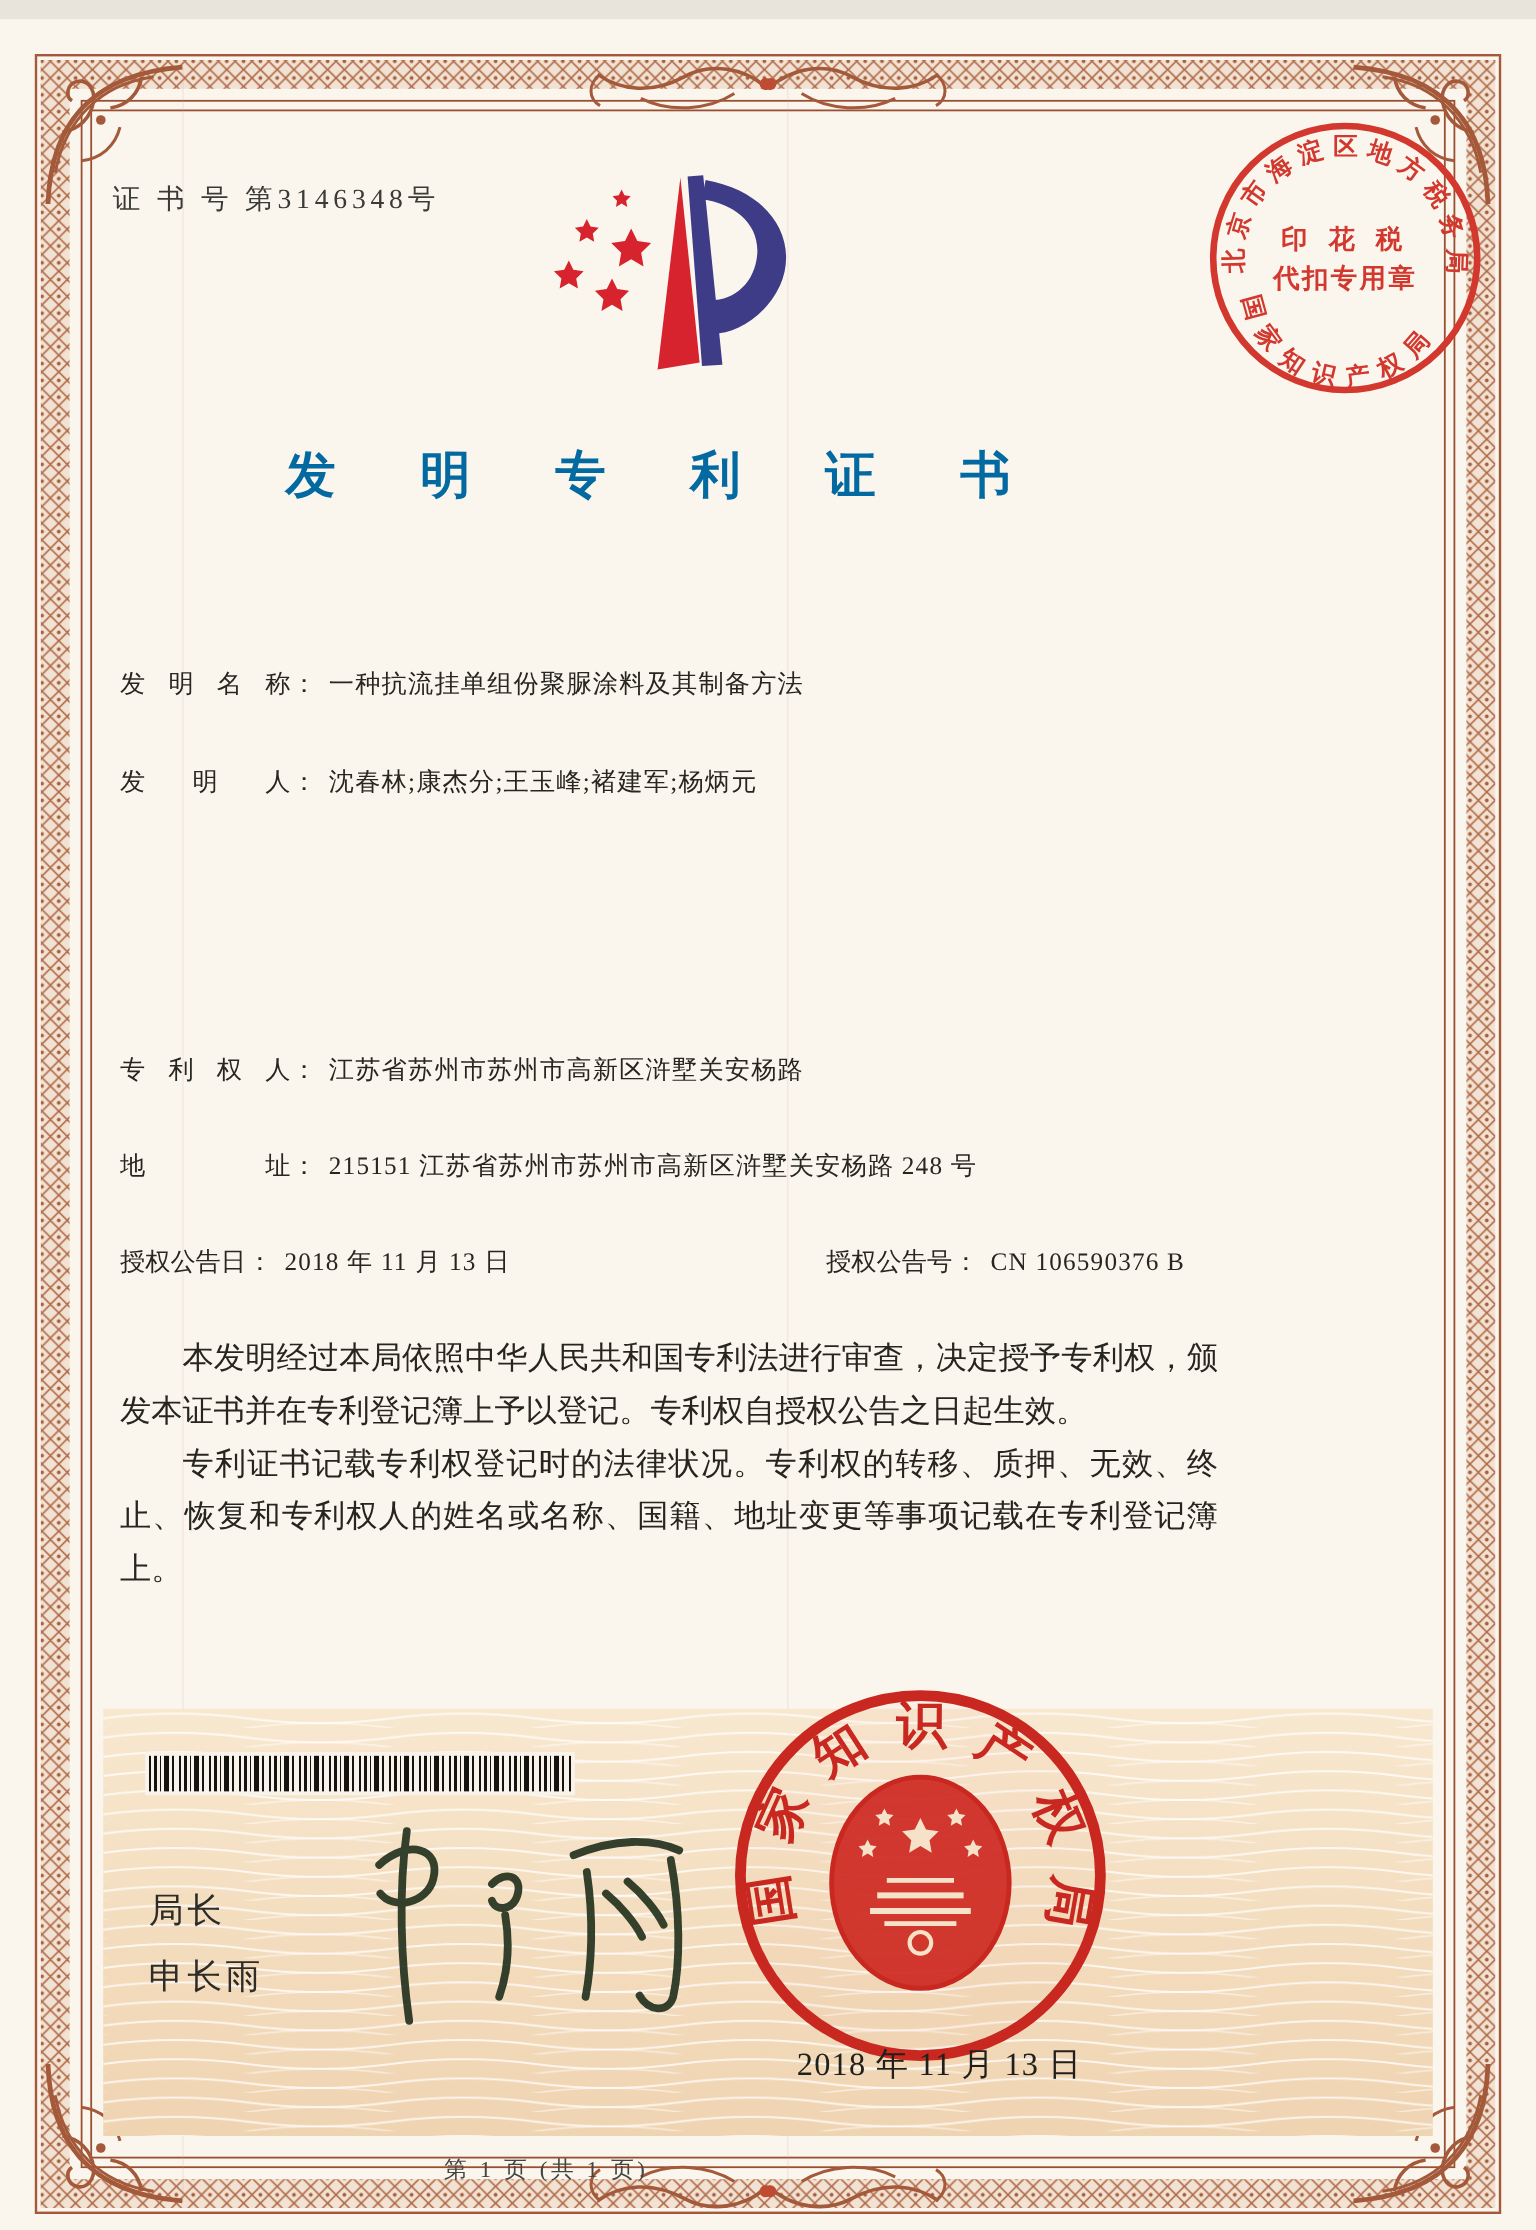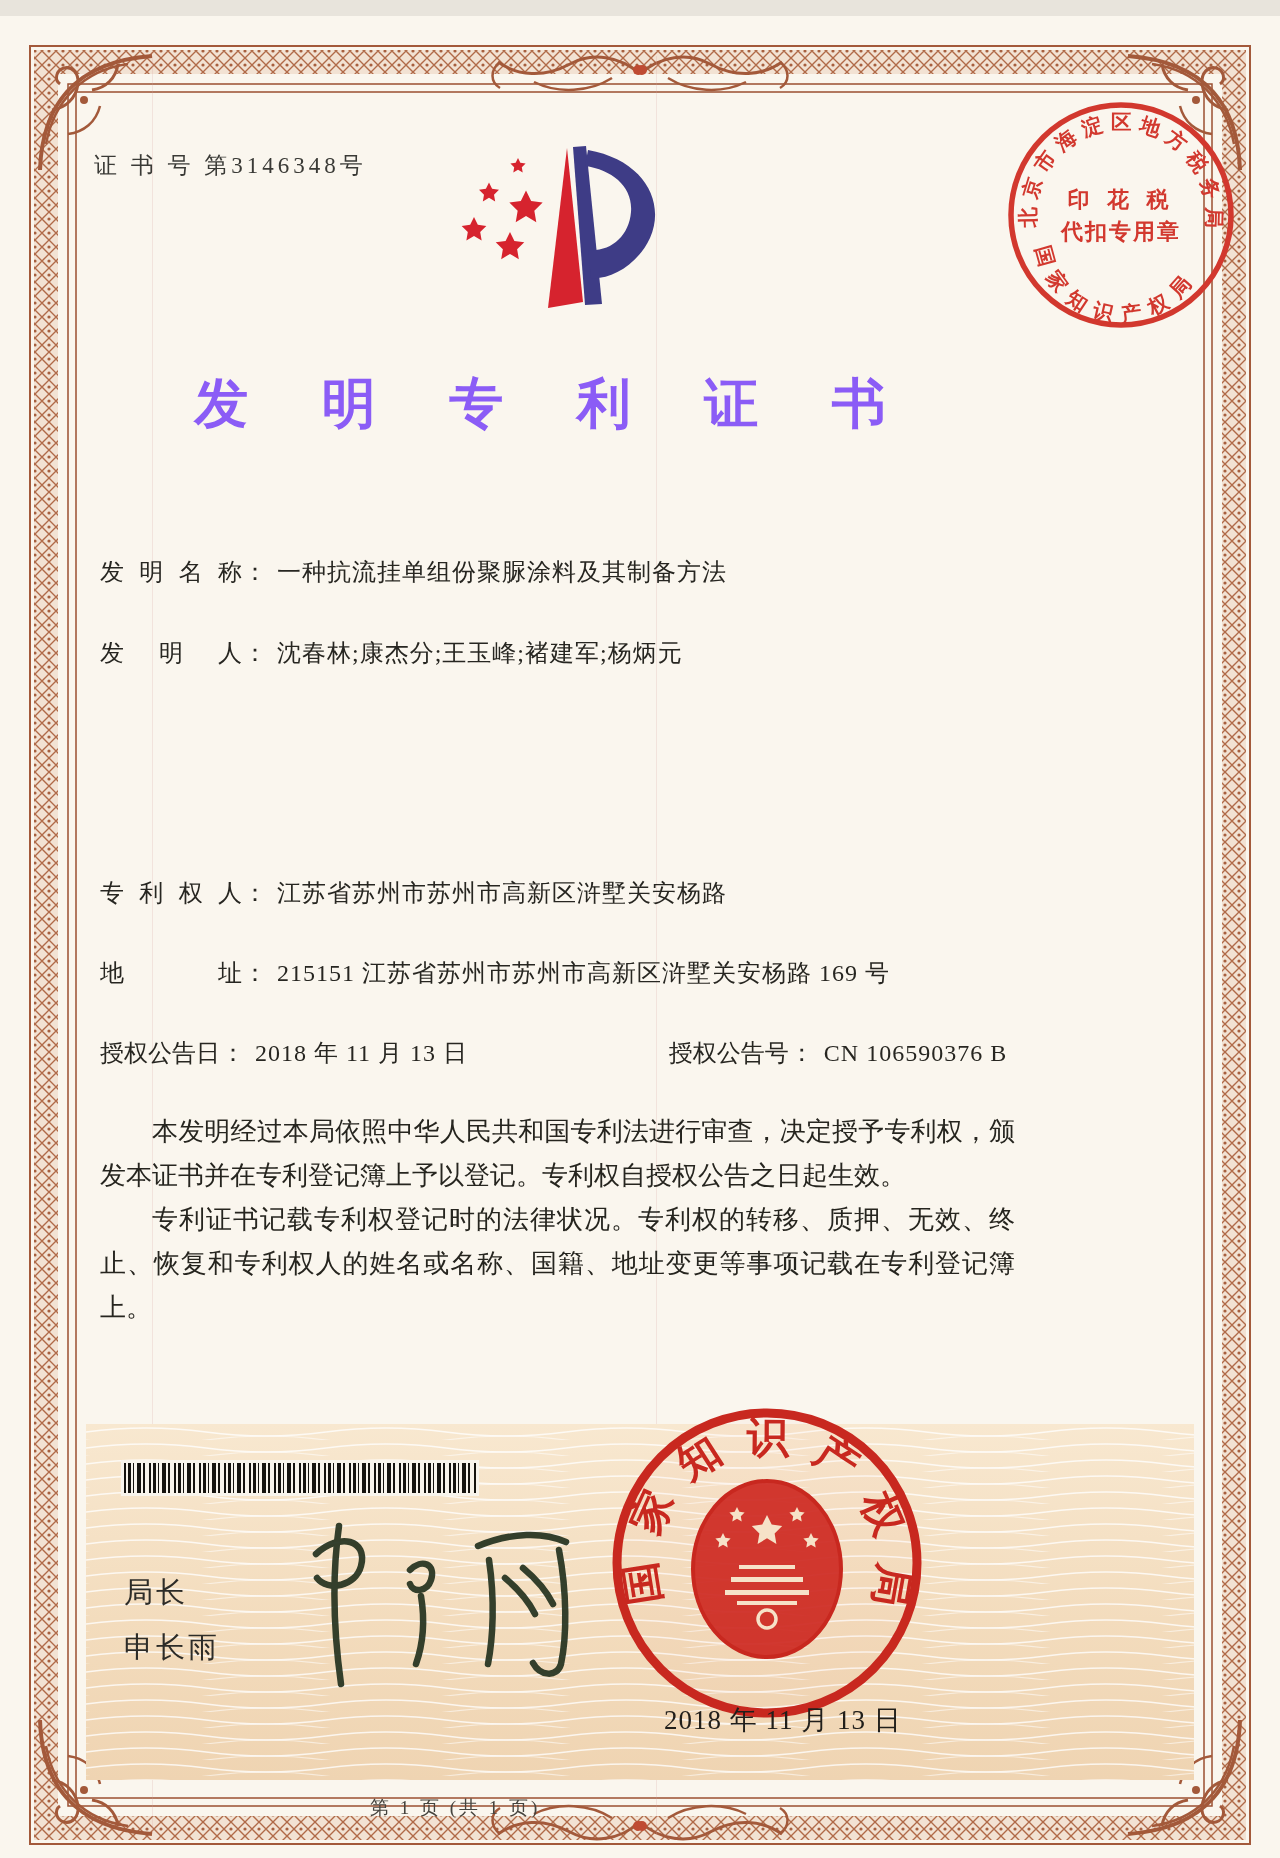--- a/index.html
+++ b/index.html
@@ -14,23 +14,23 @@
     color:#2a2927;
     padding-left:23px;
   }
   .abs{position:absolute;}
   
   .fold{position:absolute;top:40px;height:1778px;width:1px;background:rgba(214,160,158,.22);}
   
   .cert-no{left:94px;top:134px;font-size:23px;letter-spacing:4px;color:#3a3a36;}
   
   .title{left:120px;top:352px;width:840px;text-align:center;
-         font-size:54px;font-weight:600;letter-spacing:30px;color:#8b5cf6;text-indent:30px;}
-  
-  .row{position:absolute;left:100px;width:940px;font-size:24px;white-space:nowrap;color:#272621;}
+         font-size:42px;font-weight:600;letter-spacing:30px;color:#0369a1;text-indent:30px;}
+  
+  .row{position:absolute;left:100px;width:940px;font-size:21px;white-space:nowrap;color:#272621;}
   .f-label{display:inline-block;width:142px;text-align:justify;text-align-last:justify;vertical-align:bottom;}
   .f-colon{display:inline-block;margin-left:1px;}
   .f-value{margin-left:10px;letter-spacing:1px;}
   .grant-b{left:628px;text-align:center;}
   
   .bodytext{left:100px;top:1094px;width:915px;font-size:26px;line-height:44px;
             text-align:justify;color:#26251f;}
   .bodytext p{margin:0;text-indent:2em;}
   
   .band{left:86px;top:1408px;width:1108px;height:356px;
@@ -132,21 +132,21 @@
   <div class="row" style="top:540px">
     <span class="f-label">发明名称</span><span class="f-colon">：</span><span class="f-value">一种抗流挂单组份聚脲涂料及其制备方法</span>
   </div>
   <div class="row" style="top:621px">
     <span class="f-label">发明人</span><span class="f-colon">：</span><span class="f-value">沈春林;康杰分;王玉峰;褚建军;杨炳元</span>
   </div>
   <div class="row" style="top:861px">
     <span class="f-label">专利权人</span><span class="f-colon">：</span><span class="f-value">江苏省苏州市苏州市高新区浒墅关安杨路</span>
   </div>
   <div class="row" style="top:941px">
-    <span class="f-label">地址</span><span class="f-colon">：</span><span class="f-value">215151 江苏省苏州市苏州市高新区浒墅关安杨路 169 号</span>
+    <span class="f-label">地址</span><span class="f-colon">：</span><span class="f-value">215151 江苏省苏州市苏州市高新区浒墅关安杨路 248 号</span>
   </div>
   <div class="row" style="top:1021px;width:520px">
     <span>授权公告日</span><span class="f-colon">：</span><span class="f-value">2018 年 11 月 13 日</span>
   </div>
   <div class="row grant-b" style="top:1021px;width:420px">
     <span>授权公告号</span><span class="f-colon">：</span><span class="f-value">CN 106590376 B</span>
   </div>
 
   <div class="abs bodytext">
     <p>本发明经过本局依照中华人民共和国专利法进行审查，决定授予专利权，颁发本证书并在专利登记簿上予以登记。专利权自授权公告之日起生效。</p>

